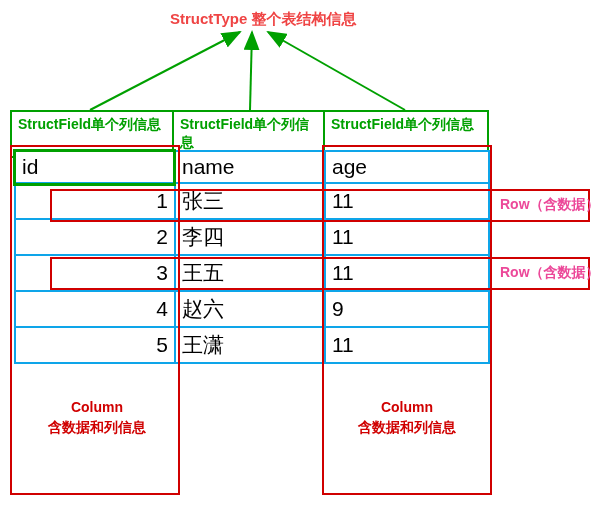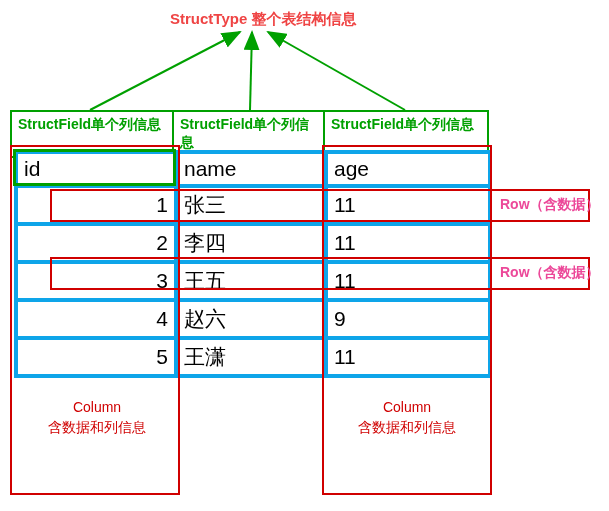--- a/index.html
+++ b/index.html
@@ -55,21 +55,21 @@
     top: 140px;
     left: 4px;
     width: 474px;
   }
   table {
     border-collapse: collapse;
     width: 100%;
     table-layout: fixed;
   }
   th, td {
-    border: 4px solid #0ea5e9;
+    border: 2px solid #0ea5e9;
     font-size: 21px;
     padding: 3px 6px;
     height: 32px;
     box-sizing: border-box;
     background: #fff;
   }
   th {
     text-align: left;
     font-weight: normal;
   }
@@ -89,21 +89,21 @@
   .row-label {
     position: absolute;
     color: #ec4899;
     font-weight: bold;
     font-size: 14px;
     white-space: nowrap;
   }
   .col-label {
     position: absolute;
     color: #d00000;
-    font-weight: normal;
+    font-weight: bold;
     font-size: 14px;
     text-align: center;
     line-height: 1.4;
   }
   
   .green-overlay {
     position: absolute;
     border: 3px solid #00a000;
     box-sizing: border-box;
     pointer-events: none;

